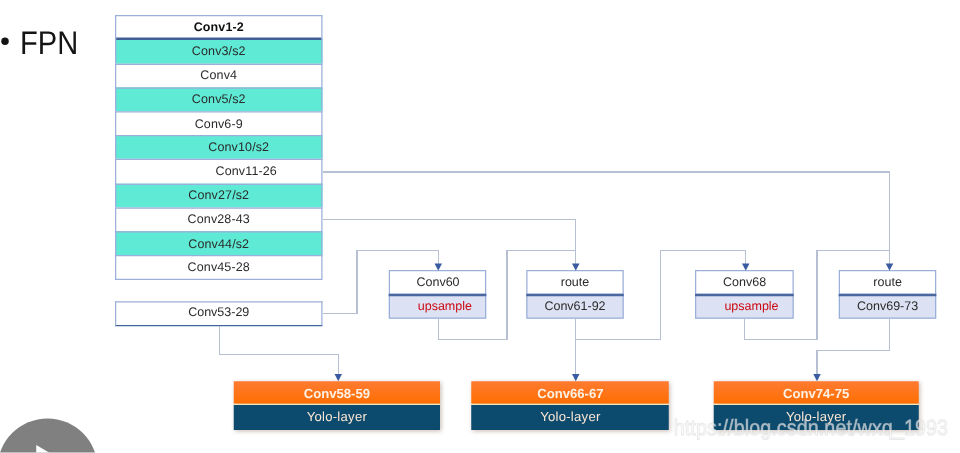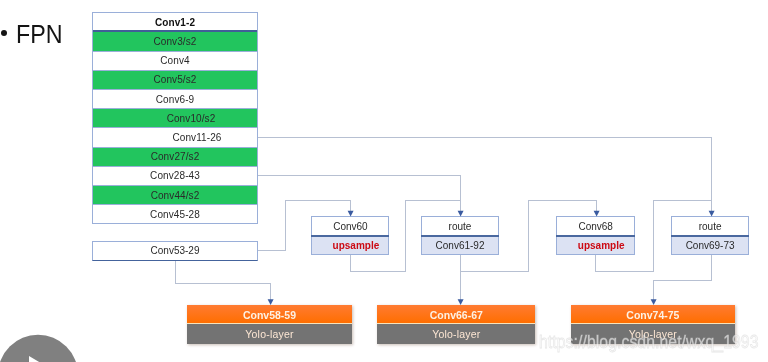--- a/index.html
+++ b/index.html
@@ -13,21 +13,21 @@
      border-radius:50%;background:#141414;}
   #bullet .txt{position:absolute;left:16px;top:21.1px;font-size:26.3px;color:#141414;
      line-height:1;transform:scaleX(0.885);transform-origin:left top;white-space:nowrap;}
 
   
   #backbone{position:absolute;left:92px;top:12.2px;width:166px;height:211.2px;}
   .brow{position:absolute;left:0;width:166px;box-sizing:border-box;height:20.2px;
         border:1px solid #9aafd9;
         display:flex;align-items:center;justify-content:center;
         font-size:10px;color:#2a2a2a;letter-spacing:.1px;}
-  .brow.b{background:#22c55e;}
+  .brow.b{background:#5eead4;}
   .brow.w{background:#ffffff;}
   .brow.head{font-weight:bold;color:#101010;}
   #headrule{position:absolute;left:93px;top:30.4px;width:164px;height:1.8px;
             background:#415f97;z-index:6;}
 
   #conv5357{position:absolute;left:92px;top:240.5px;width:166px;height:20.5px;
      box-sizing:border-box;border:1px solid #9aafd9;border-bottom:1.7px solid #44639c;
      background:#fff;display:flex;align-items:center;justify-content:center;
      font-size:10px;color:#2a2a2a;}
 
@@ -37,31 +37,31 @@
   .dbox .t{position:absolute;left:0;right:0;top:0;box-sizing:border-box;
      border:1px solid #9aafd9;
      background:#fff;height:20.2px;display:flex;align-items:center;justify-content:center;
      font-size:10px;color:#2a2a2a;}
   .dbox .mid{position:absolute;left:0;right:0;top:19.1px;height:1.9px;
      background:#4a689f;z-index:4;}
   .dbox .b{position:absolute;left:0;right:0;top:19.1px;box-sizing:border-box;
      border:1px solid #9aafd9;
      background:#dce2f3;height:19.4px;display:flex;align-items:center;justify-content:center;
      font-size:10px;color:#2a2a2a;}
-  .dbox .b.red{color:#cc0a14;font-weight:bold;padding-left:11px;}
+  .dbox .b.red{color:#cc0a14;font-weight:normal;padding-left:11px;}
 
   
   .obox{position:absolute;box-sizing:border-box;
         filter:drop-shadow(1.5px 1.5px 1.6px rgba(120,90,70,.40));}
   .obox .t{height:17.6px;background:linear-gradient(to bottom,#ff7b32,#ff6e00);
      display:flex;align-items:center;justify-content:center;
      font-size:10.5px;font-weight:bold;color:#fdf1e4;letter-spacing:0px;
      padding-top:2px;box-sizing:border-box;}
   .obox .sep{height:1.6px;background:#f7e2ba;}
-  .obox .b{height:19.4px;background:#737373;
+  .obox .b{height:19.4px;background:#0c4a6e;
      display:flex;align-items:center;justify-content:center;
      font-size:10.5px;color:#fde7d4;letter-spacing:.2px;}
 
   svg#wires{position:absolute;left:0;top:0;width:768px;height:362px;}
 
   #playbtn{position:absolute;left:-2px;top:334px;width:80px;height:82px;}
   #watermark{position:absolute;left:539px;top:334.4px;font-size:17.6px;
      transform:scaleX(0.8938);transform-origin:left top;
      color:rgba(255,255,255,.62);letter-spacing:.1px;white-space:nowrap;
      line-height:1;z-index:20;

